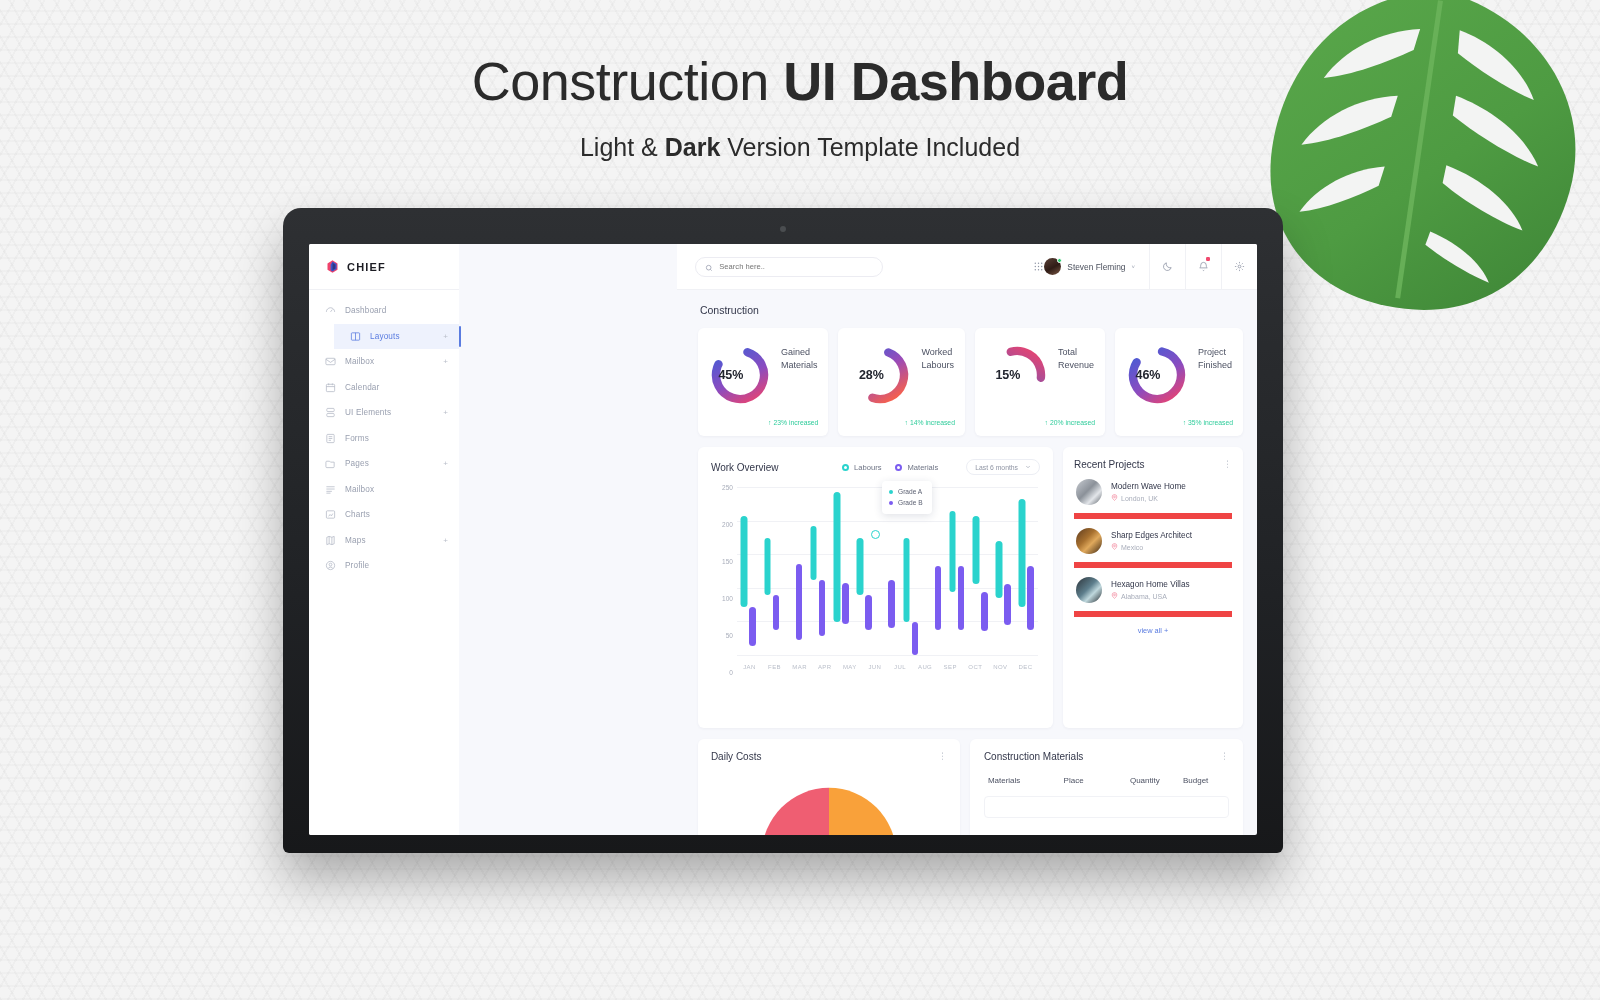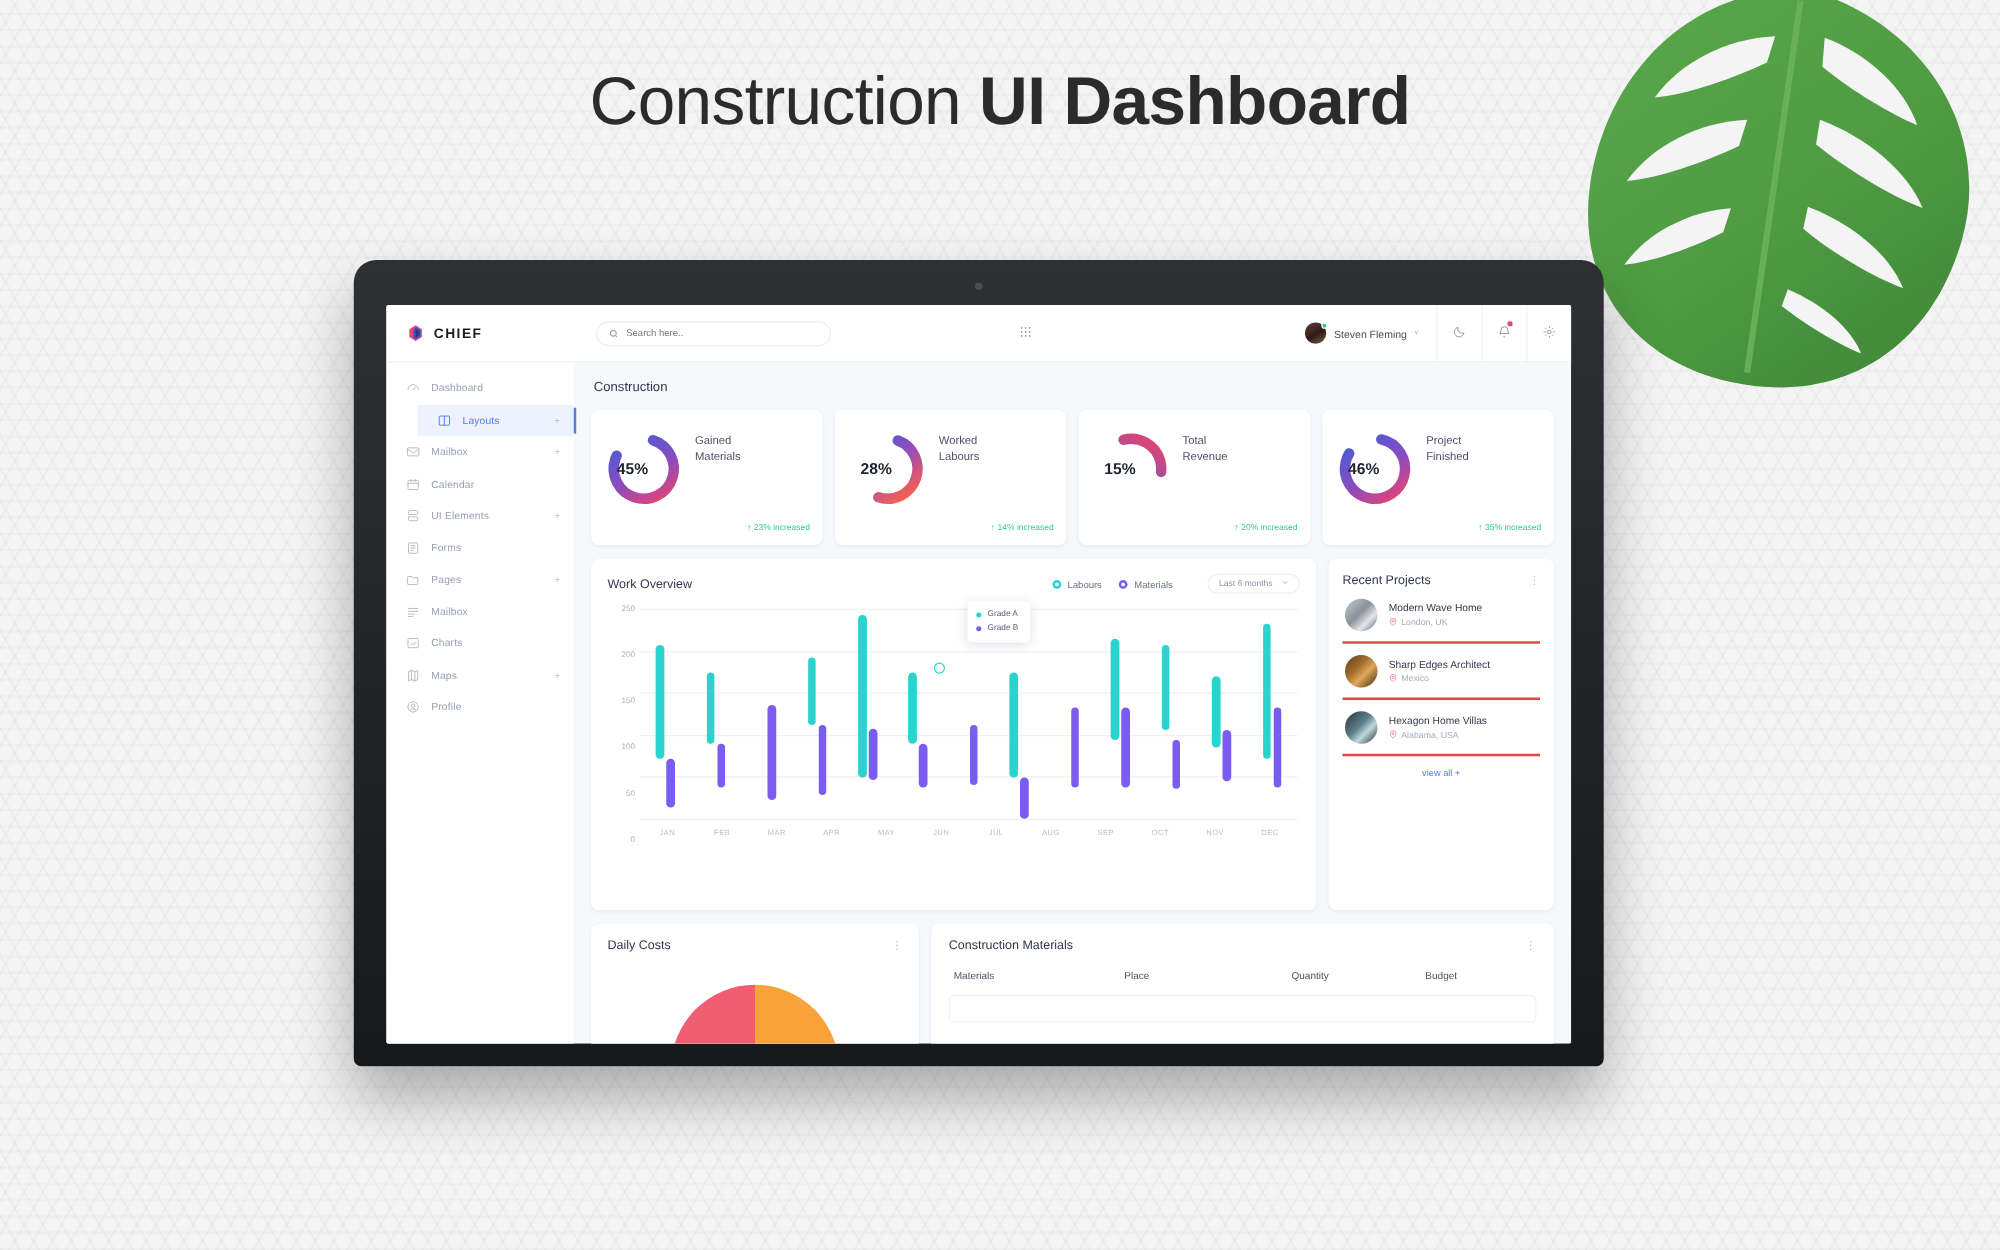--- a/index.html
+++ b/index.html
@@ -57,21 +57,21 @@
                   color:#b4b9c6; }
   .nav-item .ic svg { display:block; }
   .nav-item .plus { font-size:8px; color:#b9bec9; }
   .nav-item.active { background:#eef2fd;margin-left:25px; }
   .nav-item.active .lbl { color:#5a7ce0; }
   .nav-item.active .ic { color:#5a7ce0; }
   .nav-item.active::after { content:''; position:absolute; right:-2px; top:2px;
                             width:2.5px; height:21px; background:#5a7ce0; border-radius:2px; }
 
   
-  .main { flex:1; display:flex; flex-direction:column; min-width:0; }
+  .main { flex:1; display:flex; flex-direction:column; min-width:0;align-items:flex-end; }
   .topbar { height:46px; background:#fff; display:flex; align-items:center;
             padding:0 0 0 18px; border-bottom:1px solid #f0f1f5; }
   .search { width:188px; height:20px; border:1px solid #ececf2; border-radius:11px;
             display:flex; align-items:center; gap:6px; padding:0 9px; }
   .search input { border:none; outline:none; font-size:7.6px; color:#9aa0b0;
                   font-family:"Liberation Sans",sans-serif; width:100%; background:transparent; }
   .topbar-spacer { flex:1; }
   .grid-icon { color:#8c93a3; margin-right:auto; margin-left:150px; }
   .user { display:flex; align-items:center; gap:6px; padding-right:14px; }
   .avatar { width:17px; height:17px; border-radius:50%; position:relative;
@@ -133,21 +133,21 @@
              box-shadow:0 2px 9px rgba(30,40,80,.14); z-index:4; }
   .tt-row { display:flex; align-items:center; gap:5px; font-size:6.6px; color:#5d6273; line-height:1.6; }
   .tt-dot { width:4px; height:4px; border-radius:50%; }
   .marker { position:absolute; width:9px; height:9px; border-radius:50%;
             border:1.6px solid #2ad3cd; background:#fff; z-index:3; }
 
   
   .recent { width:180px; flex:0 0 180px; height:281px; padding:12px 11px; }
   .dots { margin-left:auto; color:#b9bec9; font-size:9px; letter-spacing:0; line-height:.7; }
   .proj { display:flex; align-items:center; gap:9px; padding:9px 0 8px 2px;
-          border-bottom:2px solid #ef4444; }
+          border-bottom:6px solid #ef4444; }
   .proj:last-of-type { border-bottom:none; }
   .thumb { width:26px; height:26px; border-radius:50%; flex:0 0 26px; }
   .pname { font-size:8.2px; color:#33374a; margin-bottom:3px; }
   .ploc { font-size:7px; color:#a8adba; display:flex; align-items:center; gap:3px; }
   .viewall { text-align:center; font-size:7.4px; color:#5a7ce0; padding-top:9px; }
 
   
   .row3 { display:flex; gap:10px; }
   .daily { width:262px; flex:0 0 262px; height:140px; padding:12px 13px; }
   .materials { flex:1; height:140px; padding:12px 14px; }
@@ -155,20 +155,21 @@
   .mat-head { display:flex; margin-top:14px; padding:0 4px; }
   .mat-head div { font-size:8px; color:#4d5263; }
   .mc1 { width:27%; } .mc2 { width:30%;margin-left:16px; } .mc3 { width:24%; } .mc4 { width:19%; }
   .mat-row { margin-top:11px; height:22px; border:1px solid #f1f2f6; border-radius:4px; }
 </style>
 </head>
 <body>
 
 <div class="hero">
   <h1><span>Construction </span><b>UI Dashboard</b></h1>
+  <h2><span>Light &amp; </span><b>Dark</b><span> Version Template Included</span></h2>
 </div>
 
 <div class="leaf-wrap">
   <svg width="360" height="360" viewBox="0 0 360 360">
     <defs>
       <linearGradient id="lg1" x1="0" y1="0" x2="1" y2="1">
         <stop offset="0%" stop-color="#5aa84b"></stop>
           <stop offset="55%" stop-color="#4e9b42"></stop>
           <stop offset="100%" stop-color="#3d8436"></stop>
       </linearGradient>

